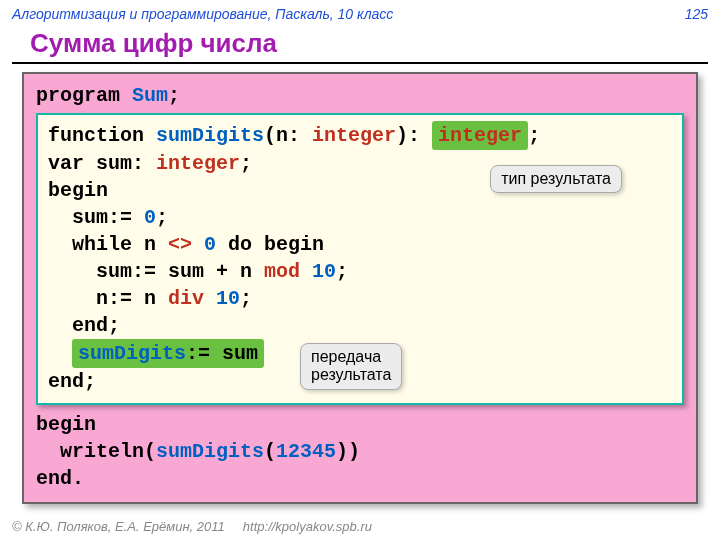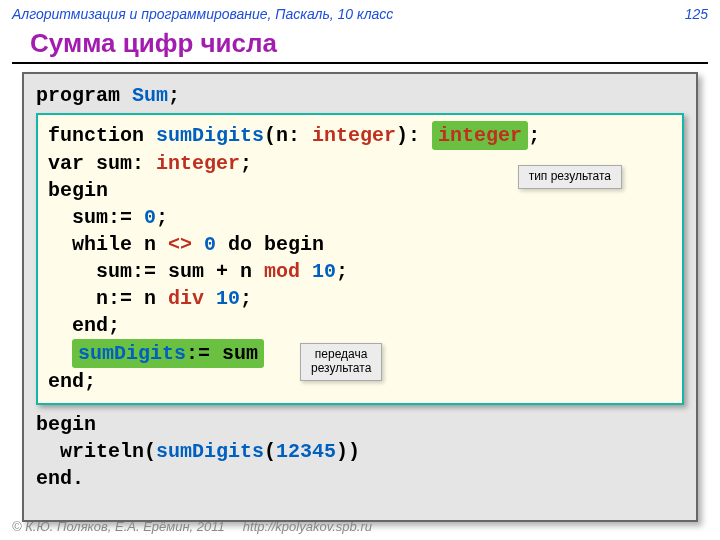--- a/index.html
+++ b/index.html
@@ -36,24 +36,24 @@
     left: 12px;
     right: 12px;
     height: 2px;
     background: #000;
   }
   .code-box {
     position: absolute;
     top: 72px;
     left: 22px;
     width: 676px;
-    background: #e5e5e5;
+    background: #f9a8d4;
     border: 2px solid #666;
     box-shadow: 4px 4px 6px rgba(0,0,0,0.3);
-    padding: 8px 12px 28px 12px;
+    padding: 8px 12px 10px 12px;
     font-family: "Courier New", monospace;
     font-size: 20px;
     line-height: 1.35;
     font-weight: bold;
   }
   .inner-box {
     margin: 4px 0 6px 0;
     border: 2px solid #14b8a6;
     box-shadow: 3px 3px 5px rgba(0,0,0,0.3);
     padding: 6px 10px 8px 10px;
@@ -68,28 +68,27 @@
   .hl-green {
     background: #6ac040;
     border-radius: 3px;
     padding: 1px 6px;
     display: inline-block;
   }
   .callout {
     position: absolute;
     background: #ececec;
     border: 1px solid #aaa;
-    border-radius: 0;
+    border-radius: 8px;
     padding: 4px 10px;
     font-family: Arial, sans-serif;
     font-weight: normal;
-    font-size: 12px;
+    font-size: 16px;
     color: #000;
     box-shadow: 2px 2px 4px rgba(0,0,0,0.2);
-    text-align: center;
     line-height: 1.15;
   }
   .callout1 { top: 50px; right: 60px; }
   .callout2 { top: 228px; left: 262px; }
   .footer {
     position: absolute;
     bottom: 6px;
     left: 12px;
     font-style: italic;
     color: #888;

